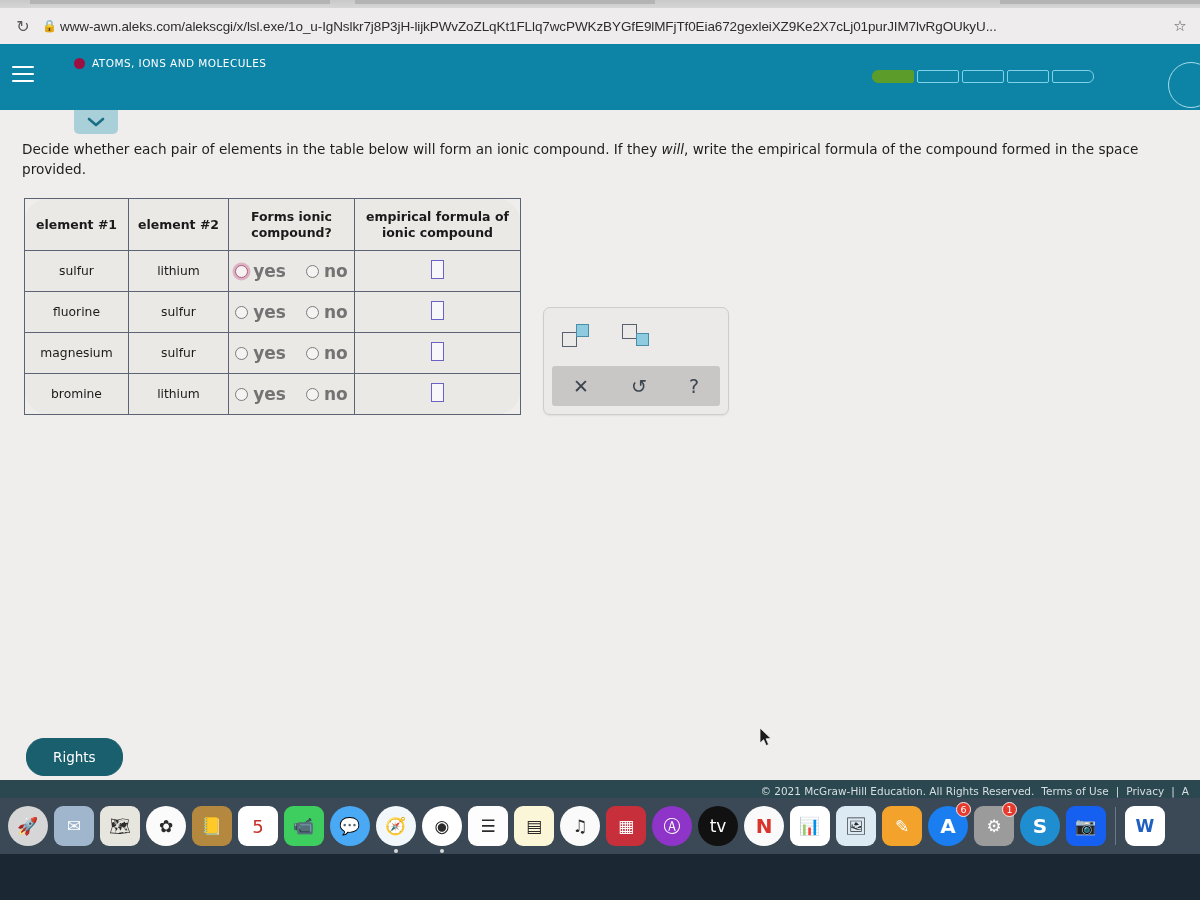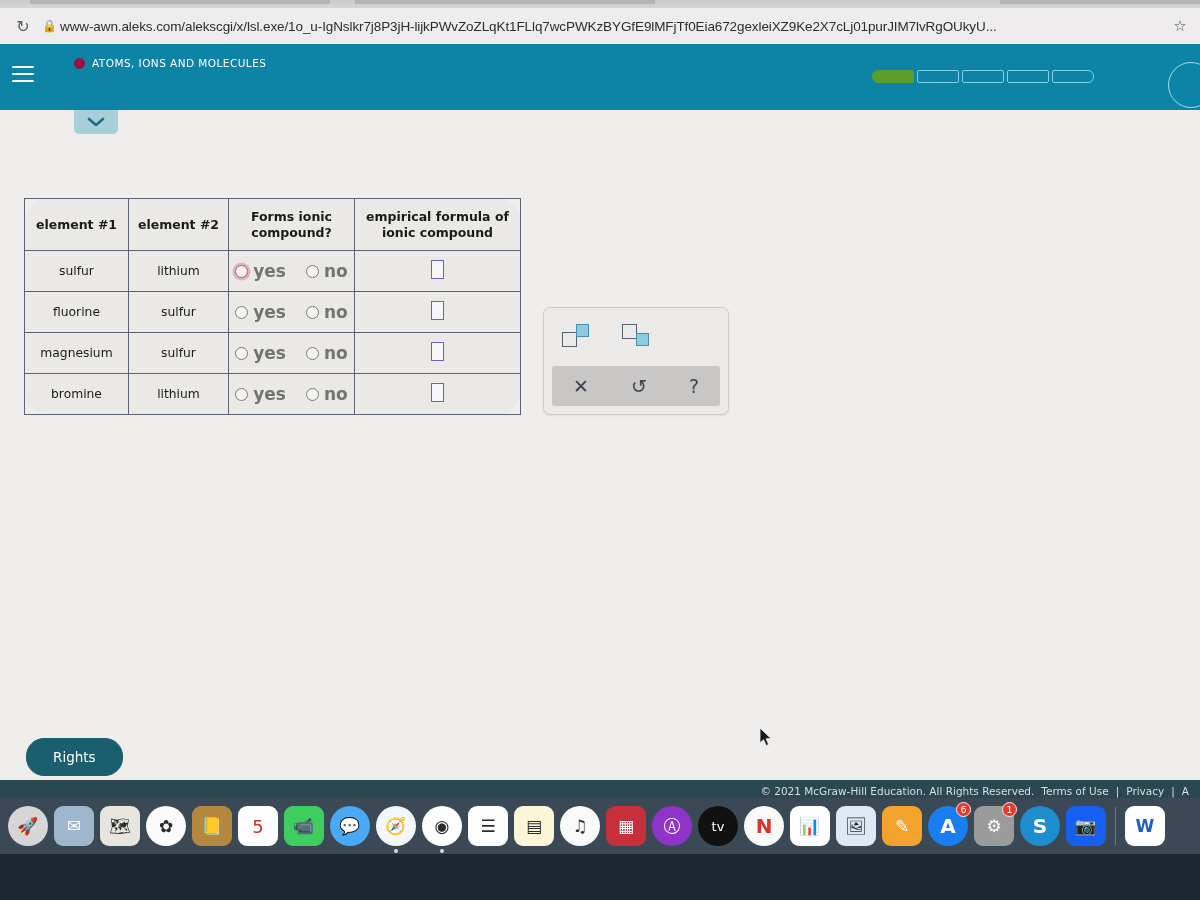--- a/index.html
+++ b/index.html
@@ -256,20 +256,21 @@
   </div>
 
   <div class="page-body">
 
     <div class="chev-tab">
       <svg width="20" height="12" viewBox="0 0 20 12" aria-hidden="true">
         <polyline points="3,3 10,9 17,3" fill="none" stroke="#1c6f86" stroke-width="2.6" stroke-linecap="round" stroke-linejoin="round"></polyline>
       </svg>
     </div>
 
+    <div class="instructions"><span>Decide whether each pair of elements in the table below will form an ionic compound. If they </span><i>will</i><span>, write the empirical formula of the compound formed in the space provided.</span></div>
 
     <table class="ion-table">
       <thead>
         <tr>
           <th class="col-e1">element #1</th>
           <th class="col-e2">element #2</th>
           <th class="col-forms">Forms ionic compound?</th>
           <th class="col-formula">empirical formula of ionic compound</th>
         </tr>
       </thead>
@@ -433,21 +434,21 @@
       <div class="dock-item">
         <div class="dicon round" style="background: rgb(250, 250, 250); color: rgb(43, 43, 43);">♫</div>
       </div>
       <div class="dock-item">
         <div class="dicon" style="background: rgb(199, 48, 58); color: rgb(255, 255, 255);">▦</div>
       </div>
       <div class="dock-item">
         <div class="dicon round" style="background: rgb(143, 52, 201); color: rgb(255, 255, 255);">Ⓐ</div>
       </div>
       <div class="dock-item">
-        <div class="dicon round" style="background: rgb(17, 17, 17); color: rgb(255, 255, 255); font-size: 13px;">tv</div>
+        <div class="dicon round" style="background: rgb(17, 17, 17); color: rgb(255, 255, 255); font-size: 17px;">tv</div>
       </div>
       <div class="dock-item">
         <div class="dicon round" style="background: rgb(250, 250, 250); color: rgb(217, 53, 44); font-size: 20px; font-weight: bold;">N</div>
       </div>
       <div class="dock-item">
         <div class="dicon" style="background: rgb(255, 255, 255); color: rgb(43, 43, 43);">📊</div>
       </div>
       <div class="dock-item">
         <div class="dicon" style="background: rgb(220, 234, 244); color: rgb(43, 43, 43);">🖼</div>
       </div>

